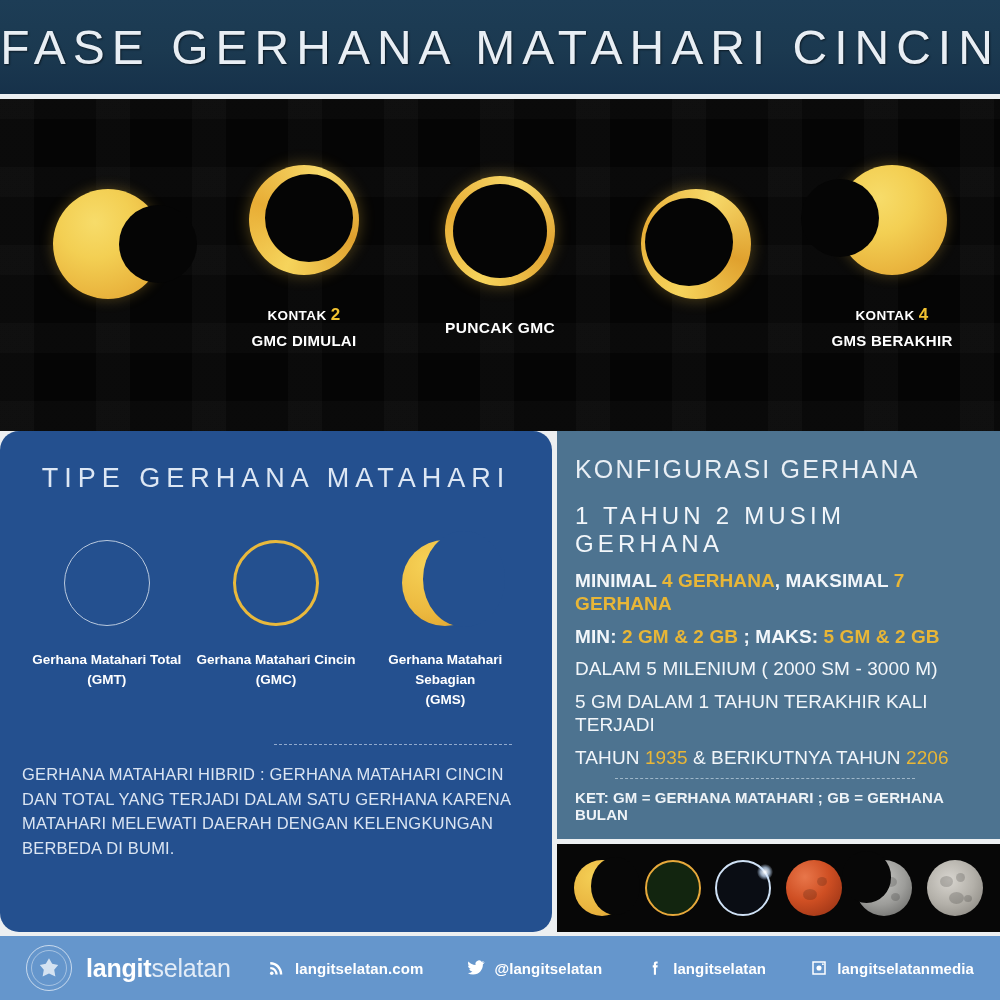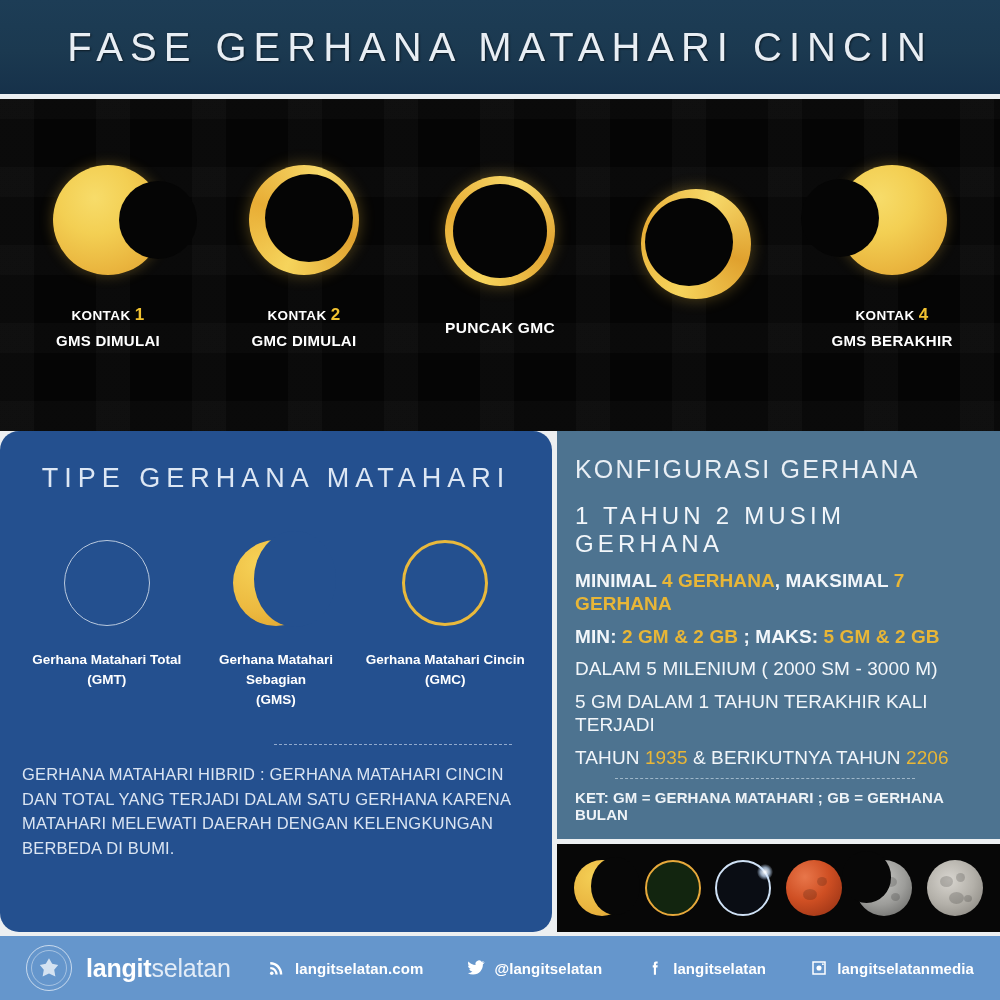--- a/index.html
+++ b/index.html
@@ -19,21 +19,21 @@
   
   .header {
     height: 100px;
     background: linear-gradient(180deg,#1d3d56 0%, #1b3950 55%, #16314a 100%);
     display: flex; align-items: center; justify-content: center;
     border-bottom: 5px solid #eceff1;
     position: relative;
   }
   .header-title {
     color: #e8eef4;
-    font-size: 40px;
+    font-size: 48px;
     font-weight: 300;
     letter-spacing: 7px;
     white-space: nowrap;
     text-shadow: 1px 1px 2px rgba(0,0,0,.55);
   }
 
   
   .phases {
     height: 333px;
     background: #050505;
@@ -273,27 +273,20 @@
     <div class="header-title">FASE GERHANA MATAHARI CINCIN</div>
   </div>
 
   <div class="phases">
 
     <div class="phase">
       <div class="phase-figure">
         <div class="sun-disc"></div>
         <div class="moon-bite" style="width:78px;height:78px;right:-34px;top:16px;"></div>
       </div>
-      <div class="phase-caption">
-        <div class="kontak-line">
-          <span>KONTAK</span>
-          <span class="kontak-num">1</span>
-        </div>
-        <div class="phase-sub">GMS DIMULAI</div>
-      </div>
     </div>
 
     <div class="phase">
       <div class="phase-figure">
         <div class="ring"></div>
         <div class="ring-hole" style="left:16px;top:9px;width:88px;height:88px;"></div>
       </div>
       <div class="phase-caption">
         <div class="kontak-line">
           <span>KONTAK</span>
@@ -342,43 +335,43 @@
       <div class="types-title">TIPE GERHANA MATAHARI</div>
 
       <div class="types-row">
         <div class="type-item">
           <div class="type-figure">
             <div class="circle-outline"></div>
           </div>
           <div class="type-label">
             <span>Gerhana Matahari Total</span><br>
             <span>(GMT)</span>
+          </div>
+        </div>
+
+        <div class="type-item">
+          <div class="type-figure">
+            <div class="circle-gold"></div>
+          </div>
+          <div class="type-label">
+            <span>Gerhana Matahari Cincin</span><br>
+            <span>(GMC)</span>
           </div>
         </div>
 
         <div class="type-item">
           <div class="type-figure">
             <div class="crescent">
               <div class="outer"></div>
               <div class="cut" style="left:24%;top:-10%;width:96%;height:112%;"></div>
             </div>
           </div>
           <div class="type-label">
             <span>Gerhana Matahari Sebagian</span><br>
             <span>(GMS)</span>
-          </div>
-        </div>
-
-        <div class="type-item">
-          <div class="type-figure">
-            <div class="circle-gold"></div>
-          </div>
-          <div class="type-label">
-            <span>Gerhana Matahari Cincin</span><br>
-            <span>(GMC)</span>
           </div>
         </div>
       </div>
 
       <div class="dash-sep"></div>
       <div class="hybrid-text">GERHANA MATAHARI HIBRID : GERHANA MATAHARI CINCIN DAN TOTAL YANG TERJADI DALAM SATU GERHANA KARENA MATAHARI MELEWATI DAERAH DENGAN KELENGKUNGAN BERBEDA DI BUMI.</div>
     </div>
 
     <div class="config-col">
 

